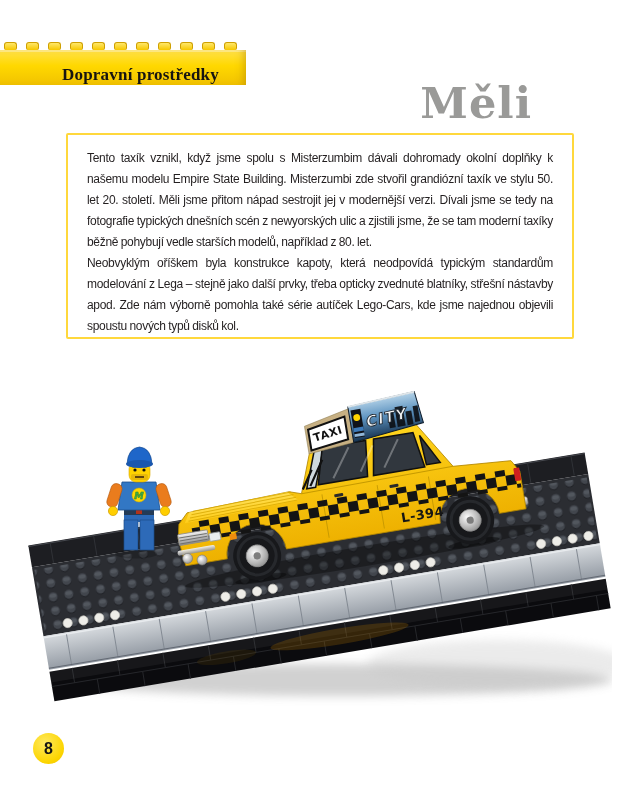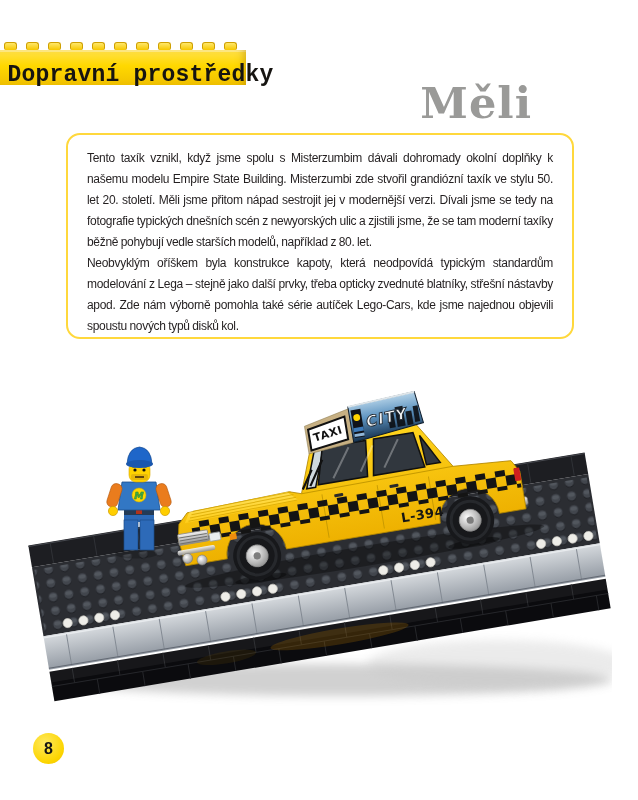--- a/index.html
+++ b/index.html
@@ -8,31 +8,31 @@
 
   
   .brick-header{position:absolute;left:0;top:42px;}
   .studs{display:flex;gap:9px;padding-left:4px;height:8px;}
   .stud{width:13px;height:8px;box-sizing:border-box;border-radius:3px 3px 2px 2px;
         background:linear-gradient(180deg,#ffe76a,#f7c800);border:1px solid #cfa000;border-bottom:none;}
   .brick-body{width:246px;height:35px;box-sizing:border-box;padding-left:35px;
         display:flex;align-items:center;justify-content:center;
         background:linear-gradient(180deg,#ffe14a 0%,#ffd800 45%,#f1c200 100%);
         box-shadow:inset -7px 0 9px -5px rgba(160,110,0,.45), inset 0 2px 0 rgba(255,255,255,.35);}
-  .brick-body span{font-family:Liberation Mono, monospace;font-weight:bold;font-size:23px;
+  .brick-body span{font-family:Liberation Serif, serif;font-weight:bold;font-size:17px;
         color:#161411;letter-spacing:.2px;white-space:nowrap;margin-top:14px;}
 
   
   .page-title{position:absolute;top:82px;right:106px;margin:0;
         font-family:"DejaVu Serif",serif;font-weight:bold;font-size:43px;line-height:1;
         color:#9a9a98;letter-spacing:1px;}
 
   
   .intro-box{position:absolute;left:66px;top:133px;width:508px;height:206px;box-sizing:border-box;
-        border:2px solid #ffd83c;border-radius:14px;padding:13px 19px 0 19px;overflow:hidden;background:#fff;}
+        border:2px solid #ffd83c;border-radius:2px;padding:13px 19px 0 19px;overflow:hidden;background:#fff;}
   .intro-box p{margin:0;font-size:12px;line-height:21px;letter-spacing:-.3px;word-spacing:-.5px;
         text-align:justify;color:#231f20;hyphens:none;}
 
   
   .photo{position:absolute;left:28px;top:378px;}
 
   
   .page-number{position:absolute;left:33px;top:733px;width:31px;height:31px;border-radius:50%;
         background:radial-gradient(circle at 38% 32%,#ffe95e,#fcd500 68%,#efc000);
         display:flex;align-items:center;justify-content:center;

